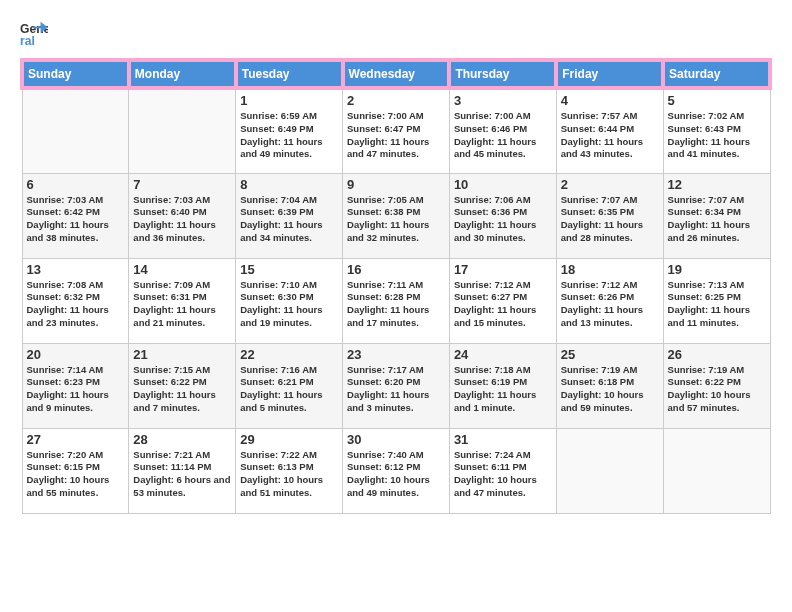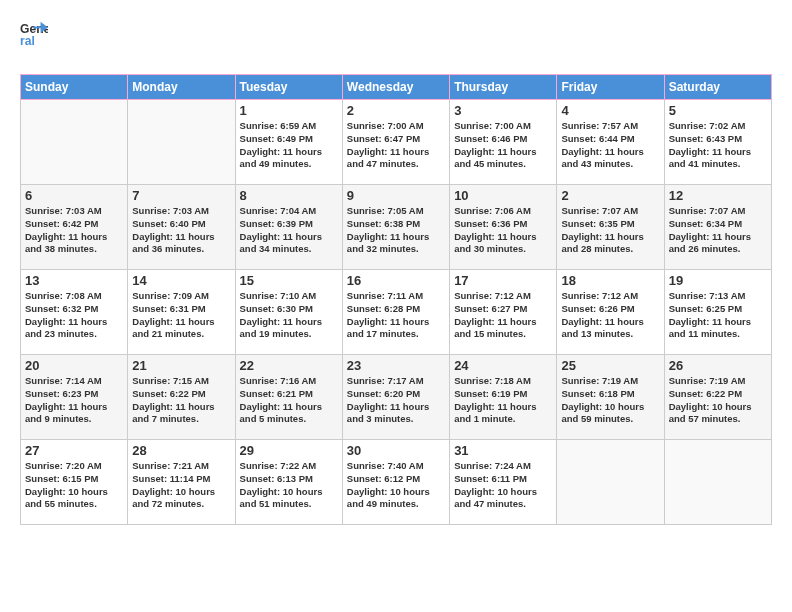--- a/index.html
+++ b/index.html
@@ -7,21 +7,21 @@
       font-family: Arial, sans-serif;
       background: #fff;
       width: 792px;
       min-height: 612px;
       padding: 20px;
     }
     .header {
       display: flex;
       justify-content: space-between;
       align-items: flex-start;
-      margin-bottom: 26px;
+      margin-bottom: 10px;
     }
     .logo {
       display: flex;
       align-items: center;
       gap: 4px;
     }
     .logo-icon {
       width: 28px;
       height: 28px;
     }
@@ -42,21 +42,21 @@
       border-collapse: collapse;
       table-layout: fixed;
     }
     thead tr th {
       background-color: #4a90d9;
       color: #fff;
       font-size: 12px;
       font-weight: bold;
       padding: 5px 4px;
       text-align: left;
-      border: 1px solid #f9a8d4;
+      border: 4px solid #f9a8d4;
     }
     tbody tr td {
       border: 1px solid #ccc;
       vertical-align: top;
       padding: 3px 4px;
       font-size: 9.5px;
       color: #333;
       height: 85px;
       background: #fff;
     }
@@ -338,21 +338,21 @@
           <div>Sunrise: 7:20 AM</div>
           <div>Sunset: 6:15 PM</div>
           <div>Daylight: 10 hours and 55 minutes.</div>
         </div>
         </td>
         <td>
           <span class="day-number">28</span>
         <div class="day-info">
           <div>Sunrise: 7:21 AM</div>
           <div>Sunset: 11:14 PM</div>
-          <div>Daylight: 10 hours and 72 minutes.</div>
+          <div>Daylight: 6 hours and 53 minutes.</div>
         </div>
         </td>
         <td>
           <span class="day-number">29</span>
         <div class="day-info">
           <div>Sunrise: 7:22 AM</div>
           <div>Sunset: 6:13 PM</div>
           <div>Daylight: 10 hours and 51 minutes.</div>
         </div>
         </td>

